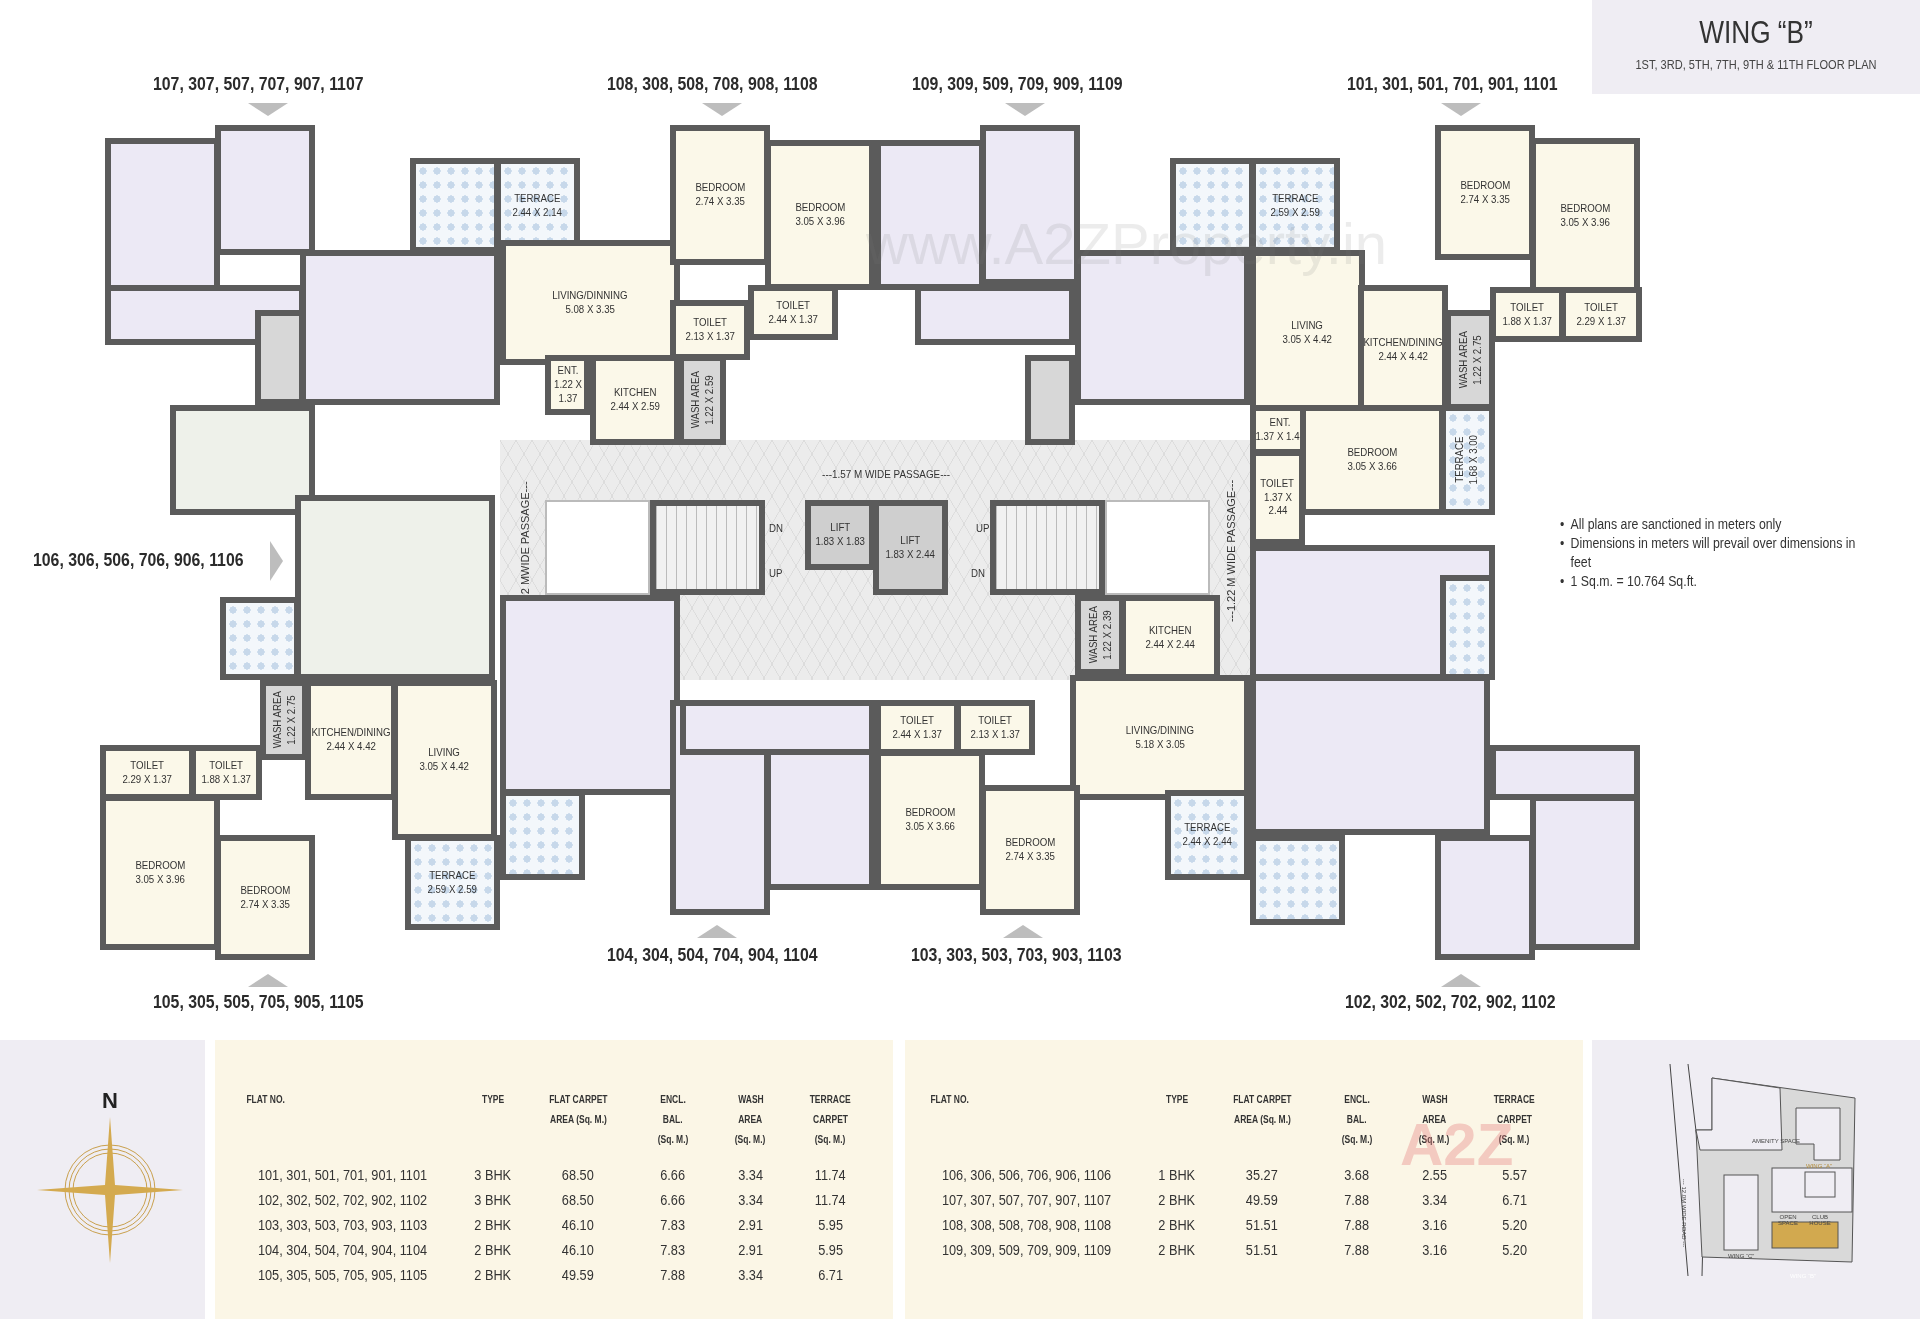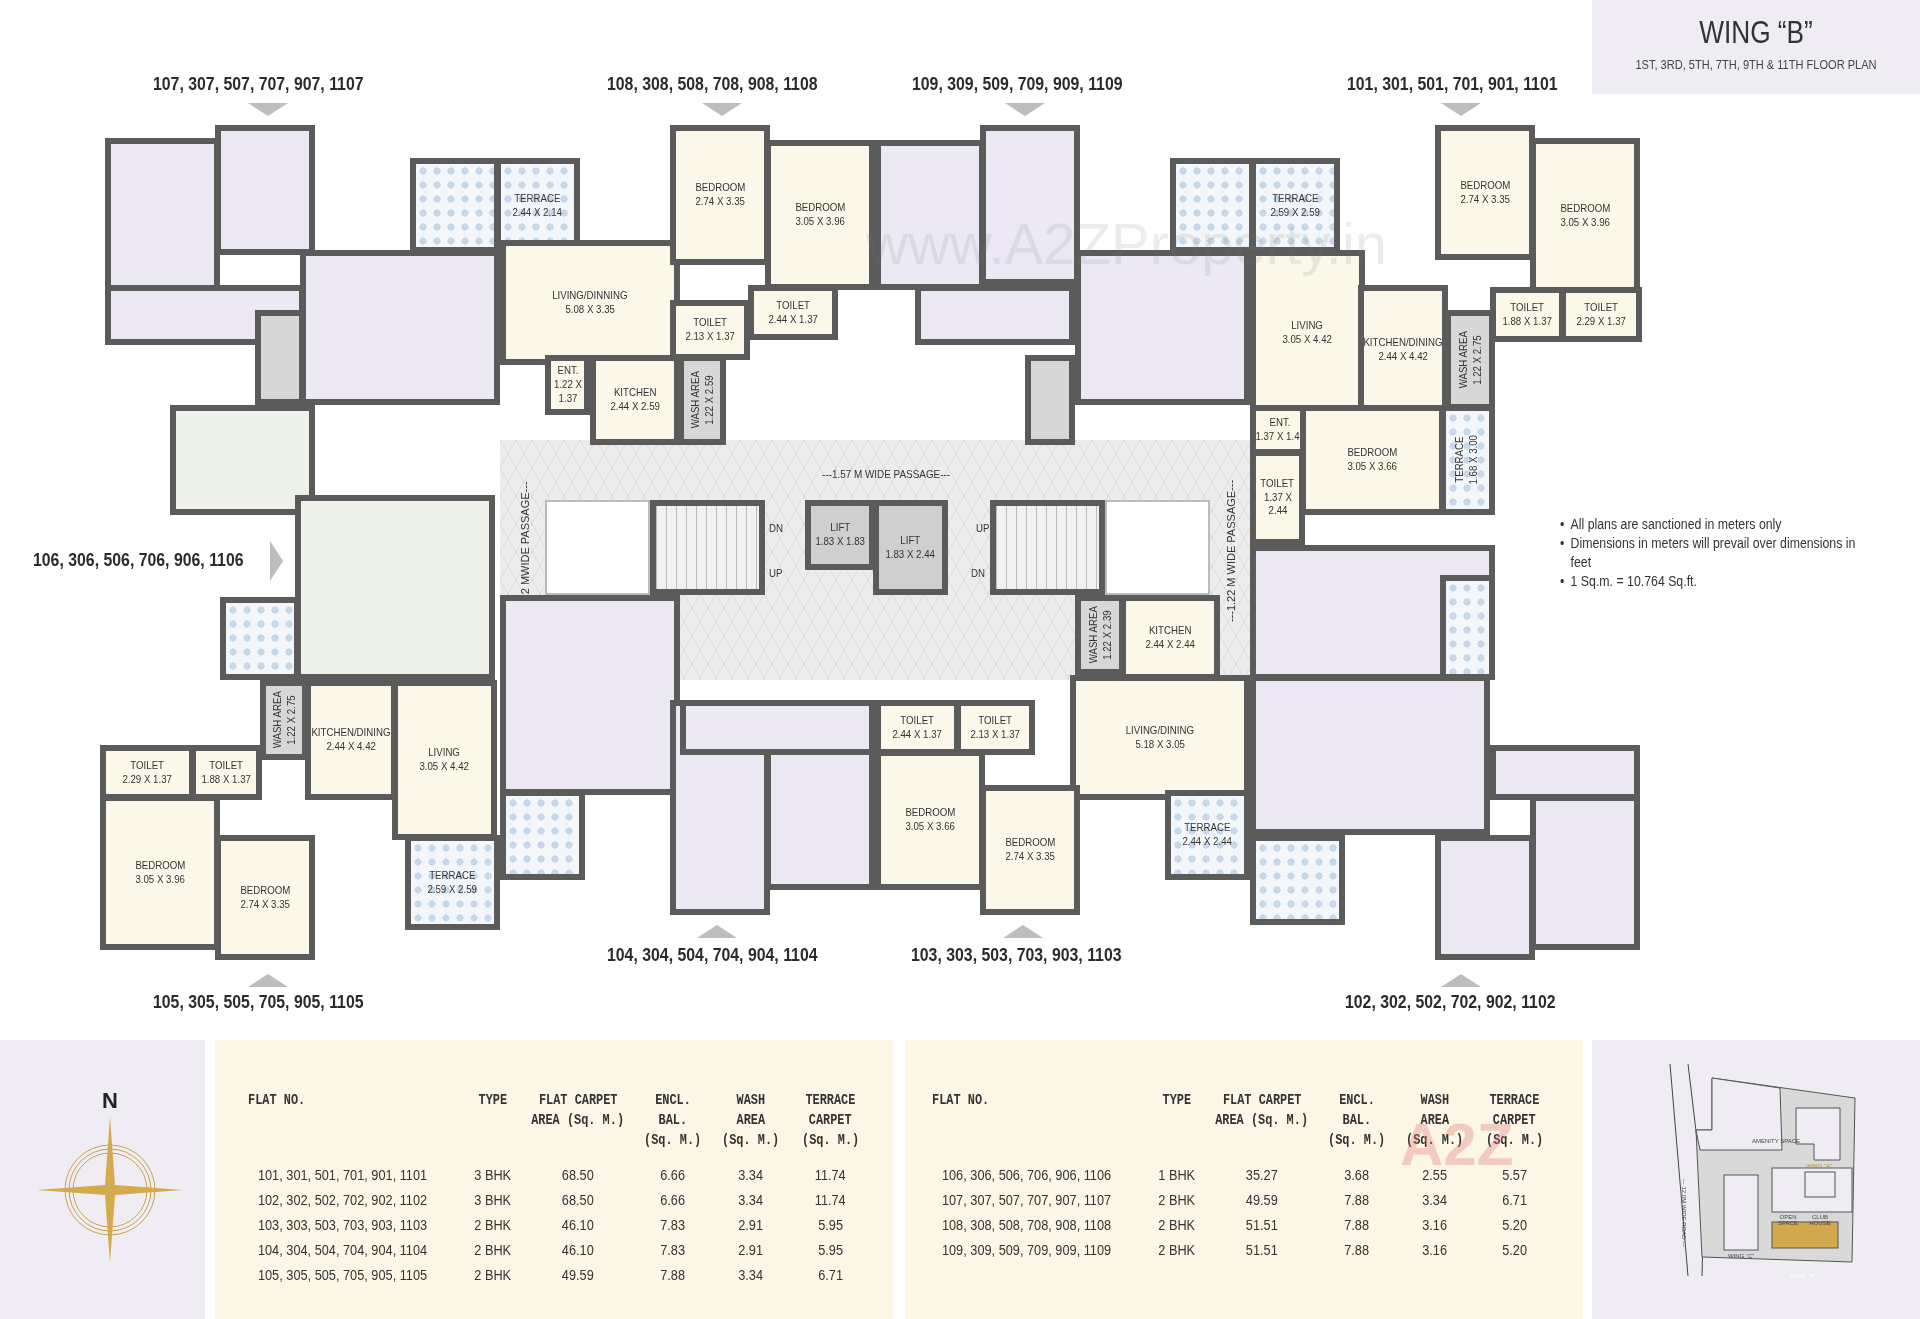--- a/index.html
+++ b/index.html
@@ -41,21 +41,21 @@
   .notes { left: 1560px; top: 515px; font-size: 14px; color: #333; line-height: 19px; transform: scaleX(0.88); transform-origin: left top; }
   .notes li { list-style: none; position: relative; padding-left: 12px; }
   .notes li::before { content: "•"; position: absolute; left: 0; }
 
   .watermark { position: absolute; font-size: 58px; color: rgba(120,120,120,0.14); white-space: nowrap; pointer-events: none; }
   .watermark2 { position: absolute; font-size: 60px; font-weight: bold; white-space: nowrap; pointer-events: none; }
 
   .compass-panel { left: 0; top: 1040px; width: 205px; height: 279px; background: #efedf3; }
   .table-panel { position: absolute; top: 1040px; height: 279px; background: #fbf6e6; }
   .tbl { position: absolute; border-collapse: collapse; }
-  .tbl th { font-size: 14px; font-weight: bold; color: #333; text-align: center; vertical-align: top; line-height: 20px; padding: 0; font-family: Liberation Mono, monospace; }
+  .tbl th { font-size: 10px; font-weight: bold; color: #333; text-align: center; vertical-align: top; line-height: 20px; padding: 0; }
   .tbl th.left { text-align: left; }
   .tbl td { font-size: 15px; color: #333; text-align: center; height: 25px; padding: 0; }
   .tbl td.left { text-align: left; }
   .sq { display: inline-block; transform: scaleX(0.85); }
   .site-panel { left: 1592px; top: 1040px; width: 328px; height: 279px; background: #efedf3; }
 </style>
 </head>
 <body>
 
 <div class="abs title-box">

